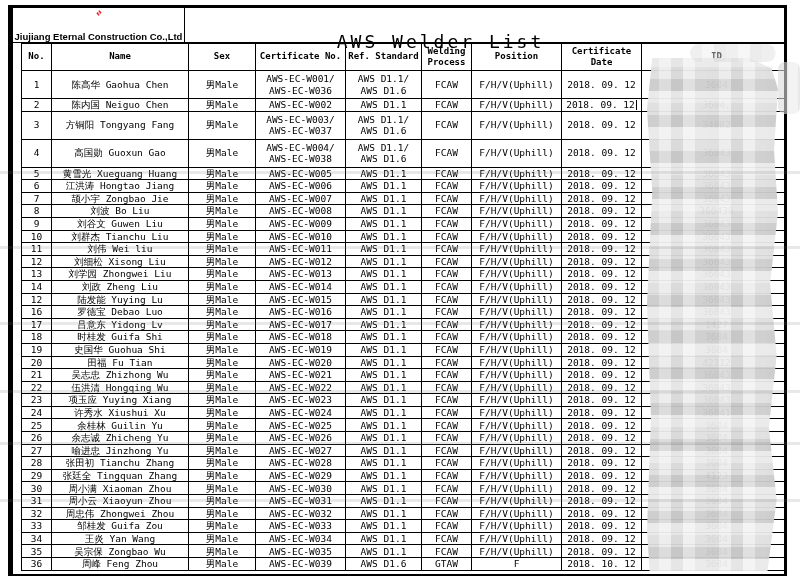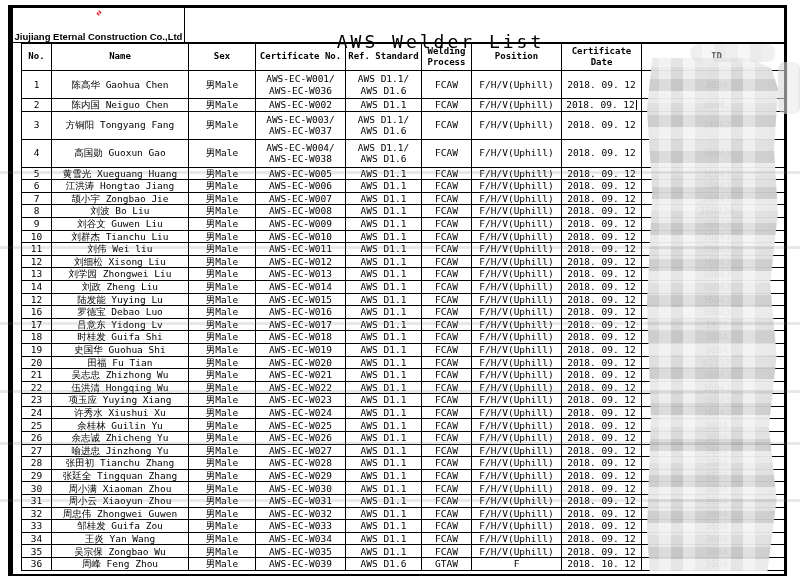--- a/index.html
+++ b/index.html
@@ -428,21 +428,21 @@
             <td>男Male</td>
             <td>AWS-EC-W031</td>
             <td>AWS D1.1</td>
             <td>FCAW</td>
             <td>F/H/V(Uphill)</td>
             <td>2018. 09. 12</td>
             <td class="id-cell">3604</td>
           </tr>
           <tr class="r-norm">
             <td>32</td>
-            <td>周忠伟 Zhongwei Guwen</td>
+            <td>周忠伟 Zhongwei Zhou</td>
             <td>男Male</td>
             <td>AWS-EC-W032</td>
             <td>AWS D1.1</td>
             <td>FCAW</td>
             <td>F/H/V(Uphill)</td>
             <td>2018. 09. 12</td>
             <td class="id-cell">3604</td>
           </tr>
           <tr class="r-norm">
             <td>33</td>

